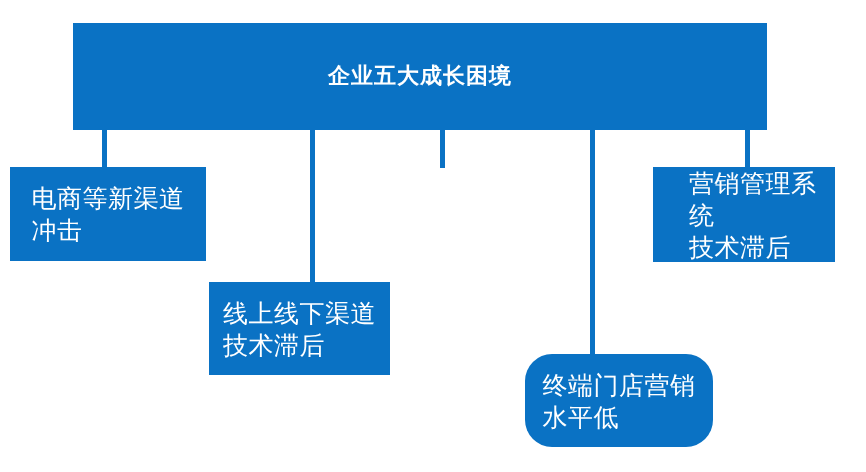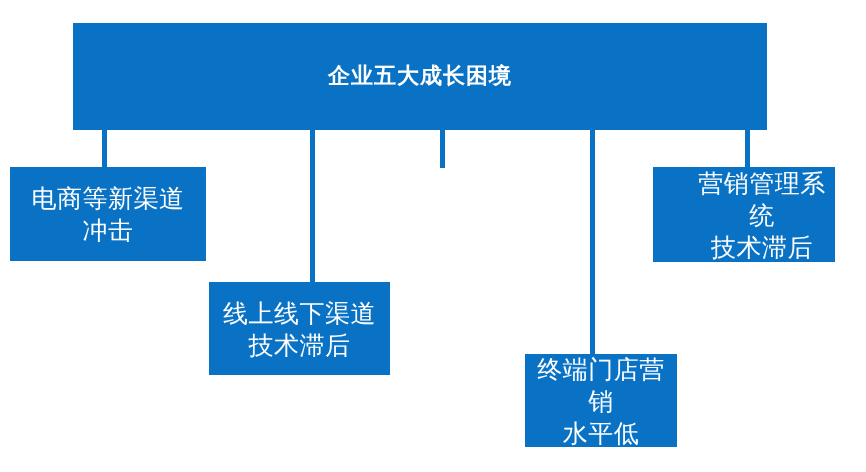--- a/index.html
+++ b/index.html
@@ -19,21 +19,20 @@
     height: 472px;
     background: #ffffff;
   }
   .node {
     position: absolute;
     background: #0a72c4;
     color: #ffffff;
     display: flex;
     align-items: center;
     justify-content: center;
-    text-align: center;
     box-sizing: border-box;
     line-height: 1.28;
     white-space: pre-line;
     letter-spacing: 0.5px;
   }
   .node-root {
     left: 73px;
     top: 23px;
     width: 694px;
     height: 107px;
@@ -41,21 +40,21 @@
     font-weight: bold;
     letter-spacing: 1px;
   }
   .node-child {
     font-size: 25px;
     font-weight: normal;
   }
   .node-c1 { left: 10px;  top: 167px; width: 196px; height: 94px; }
   .node-c2 { left: 209px; top: 282px; width: 181px; height: 93px; }
   .node-c3 { left: 341px; top: 167px; width: 189px; height: 95px; }
-  .node-c4 { left: 525px; top: 354px; width: 152px; height: 93px; }
+  .node-c4 { left: 525px; top: 354px; width: 188px; height: 93px; border-radius: 27px; }
   .node-c5 { left: 653px; top: 167px; width: 182px; height: 95px; padding-left: 36px; }
 
   .connector {
     position: absolute;
     background: #0a72c4;
     width: 5px;
   }
   .conn-1 { left: 102px; top: 130px; height: 38px; }
   .conn-2 { left: 310px; top: 130px; height: 153px; }
   .conn-3 { left: 440px; top: 130px; height: 38px; }

